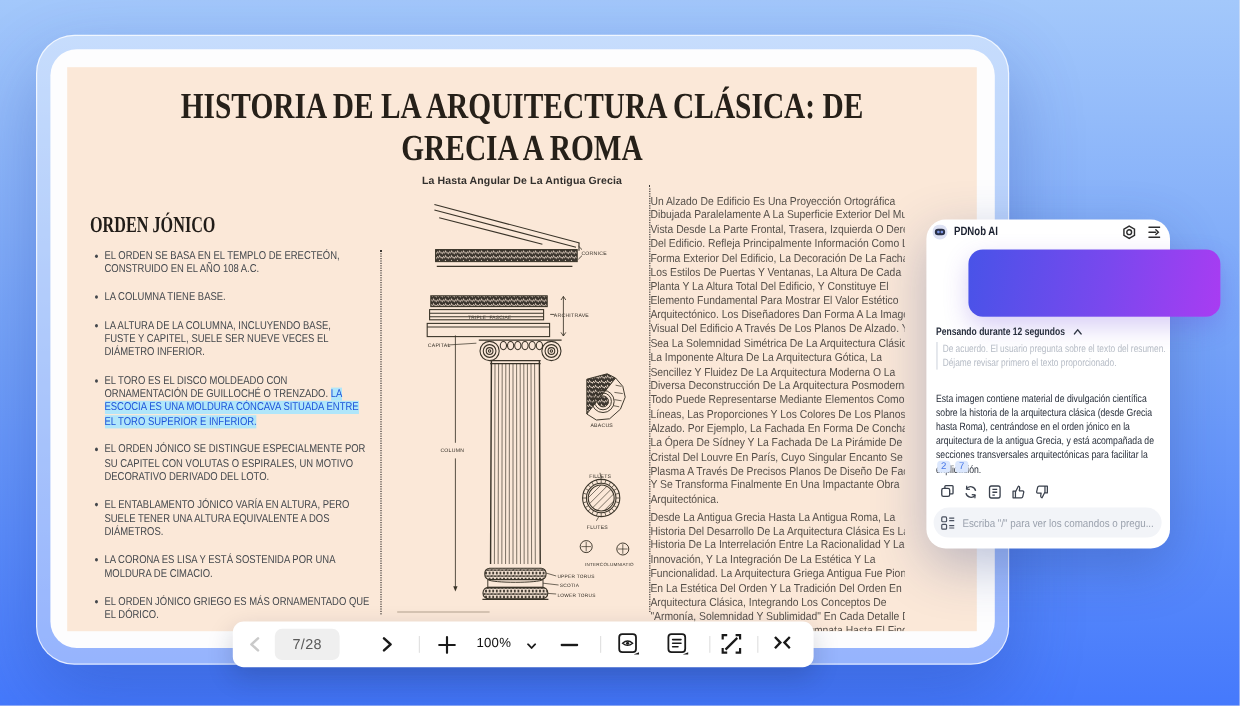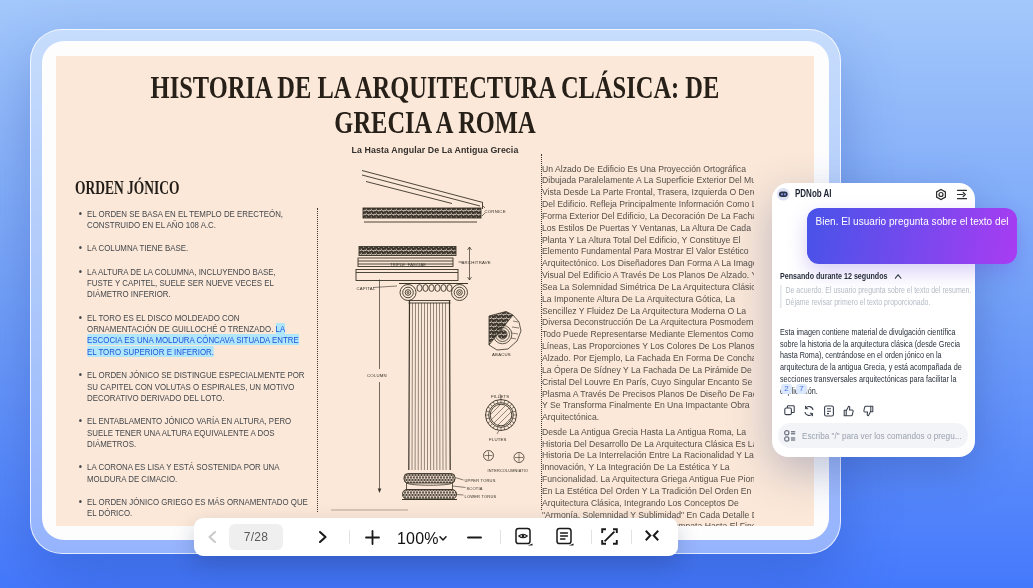--- a/index.html
+++ b/index.html
@@ -319,21 +319,21 @@
       <path d="M9,2 L3.5,7 L9,12" stroke="#cacaca" stroke-width="2.1" fill="none" stroke-linecap="round" stroke-linejoin="round"></path>
     </svg>
     <div class="abs pagebox" style="left:35px; top:6px;">7/28</div>
     <svg class="abs" style="left:122px; top:12px;" width="13" height="14" viewBox="0 0 13 14">
       <path d="M4,2 L9.5,7 L4,12" stroke="#1a1a1a" stroke-width="2.1" fill="none" stroke-linecap="round" stroke-linejoin="round"></path>
     </svg>
     <div class="abs sep" style="left:155px; top:12px;"></div>
     <svg class="abs" style="left:171px; top:12px;" width="15" height="15" viewBox="0 0 15 15">
       <path d="M7.5,1 L7.5,14 M1,7.5 L14,7.5" stroke="#1a1a1a" stroke-width="1.8" stroke-linecap="round"></path>
     </svg>
-    <div class="abs" style="left:203px; top:12px; font-size:16px; color:#111; letter-spacing:0.2px;">100%</div>
+    <div class="abs" style="left:203px; top:12px; font-size:11px; color:#111; letter-spacing:0.2px;">100%</div>
     <svg class="abs" style="left:245px; top:17.5px;" width="8" height="5" viewBox="0 0 8 5">
       <path d="M1,0.8 L4,4 L7,0.8" stroke="#1a1a1a" stroke-width="1.5" fill="none" stroke-linecap="round" stroke-linejoin="round"></path>
     </svg>
     <svg class="abs" style="left:273px; top:18px;" width="15" height="3" viewBox="0 0 15 3">
       <path d="M1,1.5 L14,1.5" stroke="#1a1a1a" stroke-width="1.9" stroke-linecap="round"></path>
     </svg>
     <div class="abs sep" style="left:306px; top:12px;"></div>
     <svg class="abs" style="left:320px; top:9px;" width="20" height="20" viewBox="0 0 20 20">
       <rect x="2" y="1.5" width="14" height="15" rx="2.6" stroke="#1a1a1a" stroke-width="1.5" fill="none"></rect>
       <path d="M4.8,9 Q9,5.4 13.2,9 Q9,12.6 4.8,9 Z" stroke="#1a1a1a" stroke-width="1.1" fill="none"></path>
@@ -359,21 +359,20 @@
     <svg class="abs" style="left:451px; top:11.5px;" width="14" height="11" viewBox="0 0 14 11">
       <g stroke="#1a1a1a" stroke-width="2" fill="none" stroke-linejoin="miter">
         <path d="M0.8,0.8 L5.3,5.5 L0.8,10.2"></path>
         <path d="M13.2,0.8 L8.7,5.5 L13.2,10.2"></path>
       </g>
     </svg>
   </div>
 
   <div class="abs panel"></div>
   <div class="abs bubble">
-    <div class="bln">Bien. El usuario pregunta sobre el texto del</div>
   </div>
   <div class="abs phead" id="phead">
     <svg width="190" height="13" viewBox="0 0 190 13">
       <circle cx="6.3" cy="6.3" r="6.3" fill="#dde1f3"></circle>
       <rect x="2" y="3.6" width="8.6" height="5.4" rx="2.7" fill="#2a3148"></rect>
       <rect x="4" y="5.3" width="2" height="2" rx="0.6" fill="#7e97e6"></rect>
       <rect x="6.9" y="5.3" width="2" height="2" rx="0.6" fill="#7e97e6"></rect>
       <g stroke="#2c2c2c" stroke-width="1.2" fill="none">
         <path d="M164,1.4 l4.4,2.55 l0,5.1 l-4.4,2.55 l-4.4,-2.55 l0,-5.1 Z"></path>
         <circle cx="164" cy="6.5" r="2"></circle>

